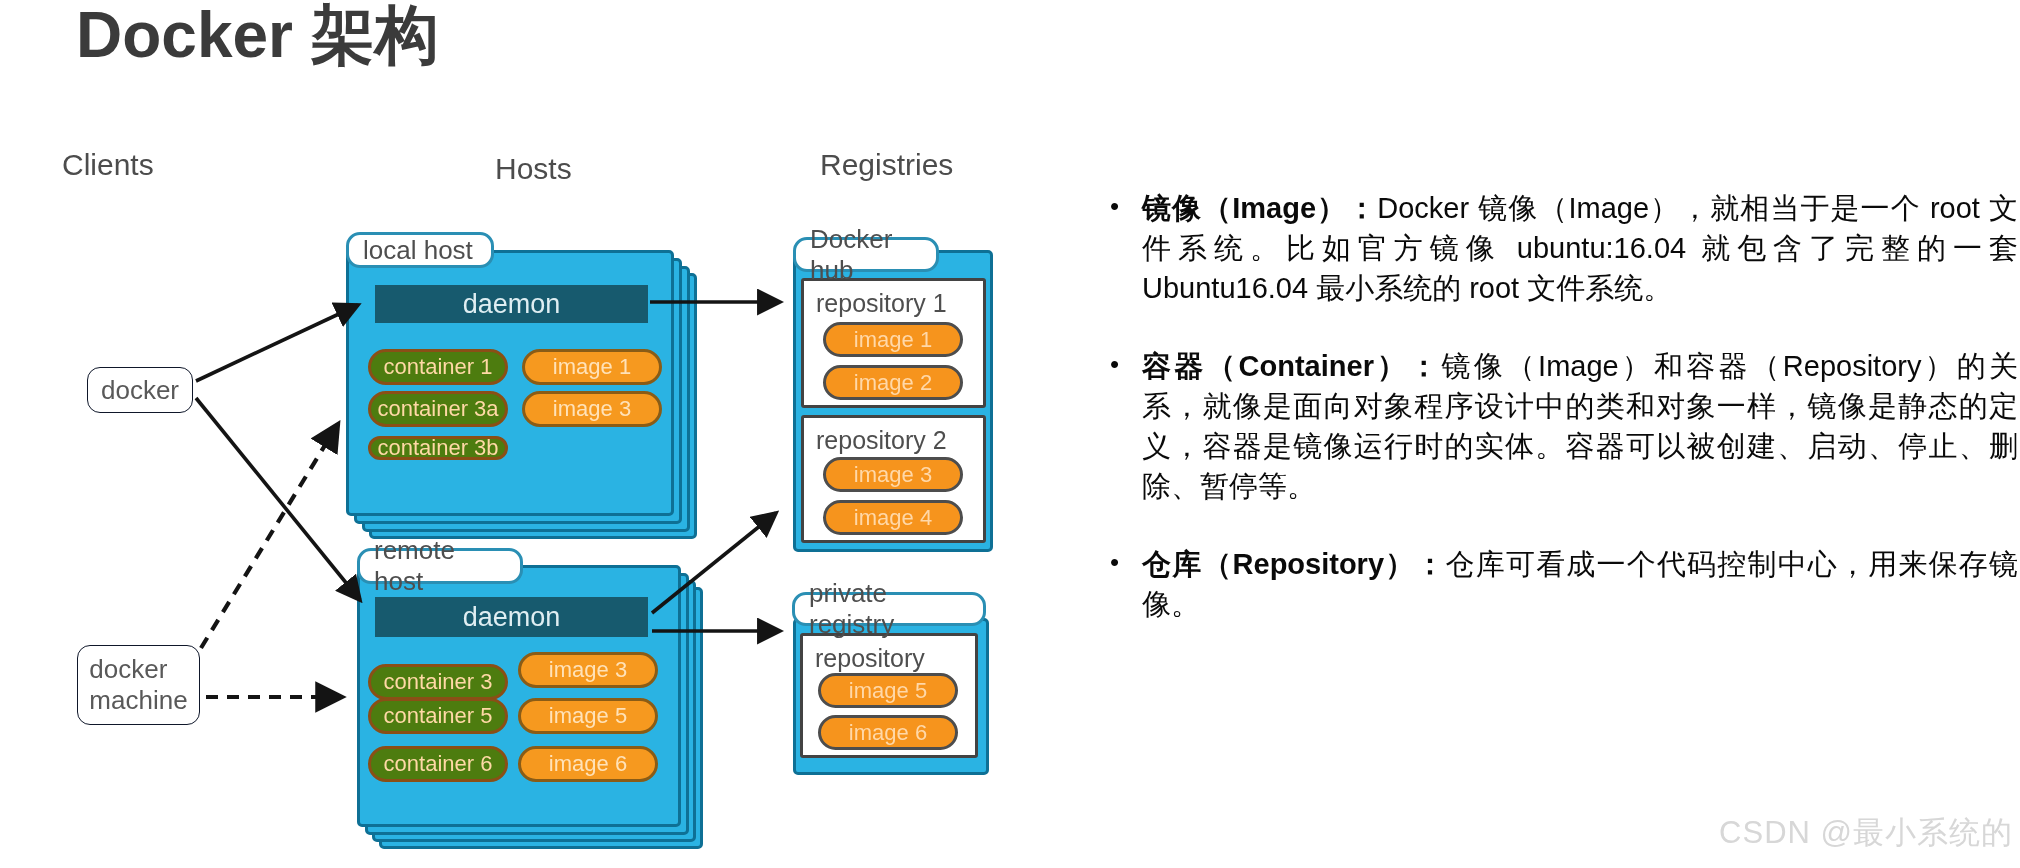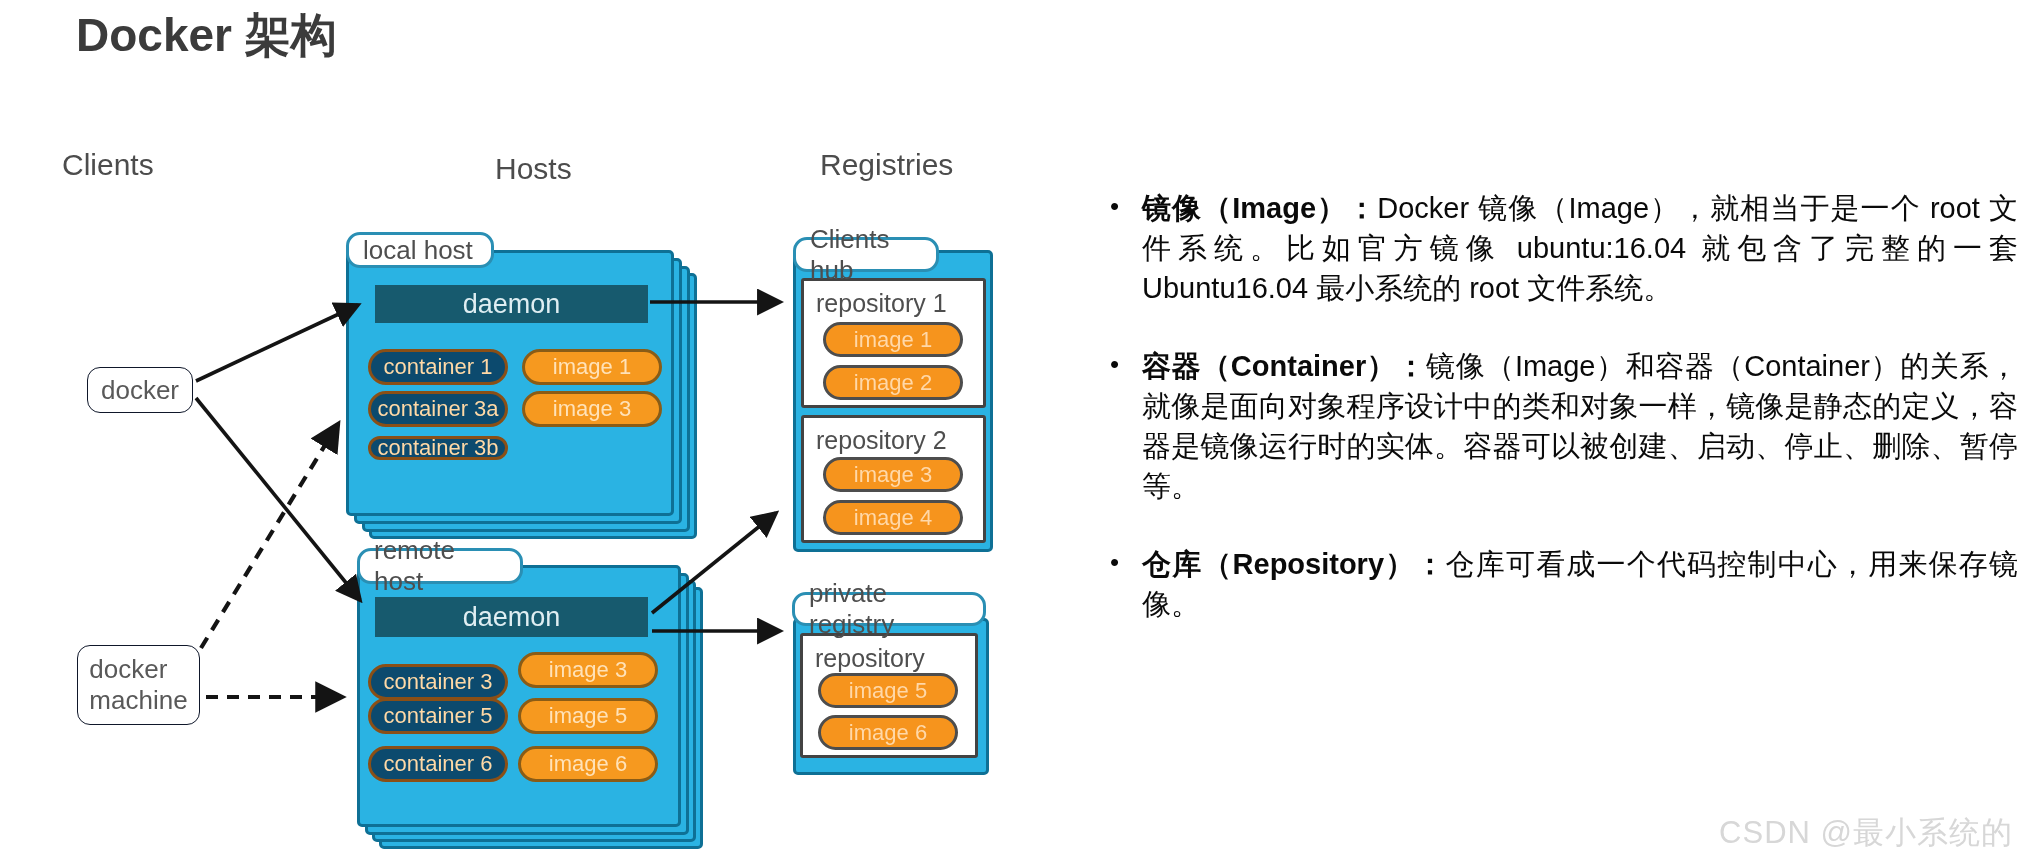--- a/index.html
+++ b/index.html
@@ -1,34 +1,34 @@
 <!DOCTYPE html>
 <html><head>
 <meta charset="utf-8">
 <style>
   html,body{margin:0;padding:0;background:#fff;}
   #app{position:relative;width:2020px;height:868px;background:#ffffff;overflow:hidden;
        font-family:"Liberation Sans","DejaVu Sans",sans-serif;}
   .abs{position:absolute;box-sizing:border-box;}
   
-  .title{left:76px;top:0px;font-size:46px;line-height:70px;font-weight:700;color:#3b3b3b;}
+  .title{left:76px;top:0px;font-size:64px;line-height:70px;font-weight:700;color:#3b3b3b;}
   .col-label{font-size:30px;color:#4c4c4c;}
   
   .client{background:#fff;border:1px solid #0f172a;border-radius:13px;color:#595959;
           font-size:26px;display:flex;align-items:center;justify-content:center;
           text-align:left;white-space:pre-line;line-height:31px;z-index:3;}
   
   .cyan{background:#2ab3e3;border:3px solid #0e7095;border-radius:5px;z-index:2;}
   .stack{background:#2ab3e3;border:3px solid #0e7095;border-radius:5px;z-index:1;}
   .tab{background:#fff;border:3px solid #2a8fb4;border-radius:14px;color:#4e4e4e;
        font-size:26px;display:flex;align-items:center;padding:0 14px;z-index:4;}
   .daemon{background:#175a6e;color:#dfeef2;font-size:27px;display:flex;align-items:center;
           justify-content:center;z-index:3;}
   .pill{border-radius:18px;font-size:22px;display:flex;align-items:center;justify-content:center;z-index:3;}
-  .pc{background:#0c4a6e;border:3px solid #8a4f16;color:#ffd9a6;}
+  .pc{background:#4d7c0f;border:3px solid #8a4f16;color:#ffd9a6;}
   .pi{background:#f6991f;border:3px solid #8a5c16;color:#ffe2b8;}
   .pr{background:#f6941d;border:3px solid #4d4d4d;color:#ffd8a8;}
   .repo{background:#fff;border:3px solid #434343;border-radius:3px;color:#4e4e4e;
         font-size:25px;padding:8px 0 0 12px;z-index:3;}
   
   .notes{left:1108px;top:188px;width:910px;}
   .note{position:relative;padding-left:34px;font-size:29px;line-height:40px;color:#0a0a0a;
         text-align:justify;margin:0 0 38px 0;}
   .note::before{content:"\2022";position:absolute;left:2px;top:-2px;font-size:26px;color:#0a0a0a;}
   .note b{font-weight:700;}
@@ -69,21 +69,21 @@
   <div class="abs tab" style="left:357px;top:548px;width:166px;height:36px;">remote host</div>
   <div class="abs daemon" style="left:375px;top:597px;width:273px;height:40px;">daemon</div>
   <div class="abs pill pc" style="left:368px;top:664px;width:140px;height:36px;">container 3</div>
   <div class="abs pill pc" style="left:368px;top:698px;width:140px;height:36px;">container 5</div>
   <div class="abs pill pc" style="left:368px;top:746px;width:140px;height:36px;">container 6</div>
   <div class="abs pill pi" style="left:518px;top:652px;width:140px;height:36px;">image 3</div>
   <div class="abs pill pi" style="left:518px;top:698px;width:140px;height:36px;">image 5</div>
   <div class="abs pill pi" style="left:518px;top:746px;width:140px;height:36px;">image 6</div>
 
   <div class="abs cyan" style="left:793px;top:250px;width:200px;height:302px;"></div>
-  <div class="abs tab" style="left:793px;top:237px;width:146px;height:35px;">Clients hub</div>
+  <div class="abs tab" style="left:793px;top:237px;width:146px;height:35px;">Docker hub</div>
   <div class="abs repo" style="left:801px;top:278px;width:185px;height:130px;">repository 1</div>
   <div class="abs pill pr" style="left:823px;top:322px;width:140px;height:35px;">image 1</div>
   <div class="abs pill pr" style="left:823px;top:365px;width:140px;height:35px;">image 2</div>
   <div class="abs repo" style="left:801px;top:415px;width:185px;height:128px;">repository 2</div>
   <div class="abs pill pr" style="left:823px;top:457px;width:140px;height:35px;">image 3</div>
   <div class="abs pill pr" style="left:823px;top:500px;width:140px;height:35px;">image 4</div>
 
   <div class="abs cyan" style="left:793px;top:618px;width:196px;height:157px;"></div>
   <div class="abs tab" style="left:792px;top:592px;width:194px;height:34px;">private registry</div>
   <div class="abs repo" style="left:800px;top:633px;width:178px;height:125px;">repository</div>
@@ -100,19 +100,19 @@
     <line x1="196" y1="398" x2="360" y2="600" stroke="#141414" stroke-width="3.6" marker-end="url(#arr)"></line>
     <line x1="201" y1="648" x2="338" y2="424" stroke="#141414" stroke-width="4.2" stroke-dasharray="12 9" marker-end="url(#arr)"></line>
     <line x1="206" y1="697" x2="342" y2="697" stroke="#141414" stroke-width="4.2" stroke-dasharray="12 9" marker-end="url(#arr)"></line>
     <line x1="650" y1="302" x2="780" y2="302" stroke="#141414" stroke-width="3.6" marker-end="url(#arr)"></line>
     <line x1="652" y1="613" x2="776" y2="513" stroke="#141414" stroke-width="3.6" marker-end="url(#arr)"></line>
     <line x1="652" y1="631" x2="780" y2="631" stroke="#141414" stroke-width="3.6" marker-end="url(#arr)"></line>
   </svg>
 
   <div class="abs notes">
     <p class="note"><b>镜像（Image）：</b><span>Docker 镜像（Image），就相当于是一个 root 文件系统。比如官方镜像 ubuntu:16.04 就包含了完整的一套 Ubuntu16.04 最小系统的 root 文件系统。</span></p>
-    <p class="note"><b>容器（Container）：</b><span>镜像（Image）和容器（Container）的关系，就像是面向对象程序设计中的类和对象一样，镜像是静态的定义，容器是镜像运行时的实体。容器可以被创建、启动、停止、删除、暂停等。</span></p>
+    <p class="note"><b>容器（Container）：</b><span>镜像（Image）和容器（Repository）的关系，就像是面向对象程序设计中的类和对象一样，镜像是静态的定义，容器是镜像运行时的实体。容器可以被创建、启动、停止、删除、暂停等。</span></p>
     <p class="note"><b>仓库（Repository）：</b><span>仓库可看成一个代码控制中心，用来保存镜像。</span></p>
   </div>
 
   <div class="abs watermark">CSDN @最小系统的</div>
 
 </div>
 
 </body></html>

